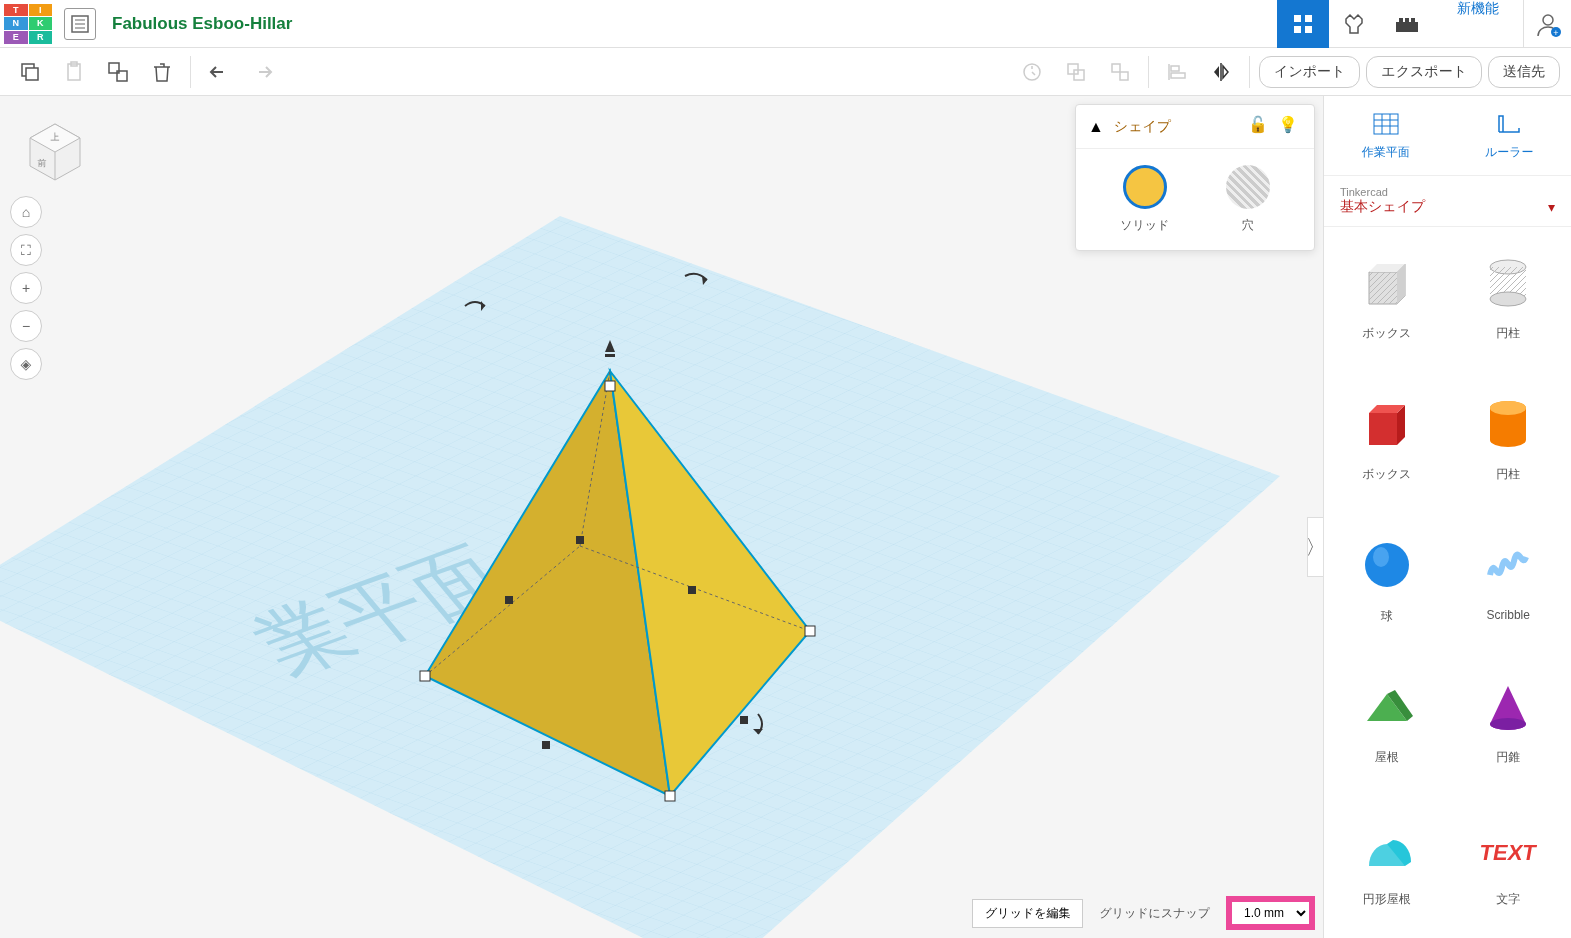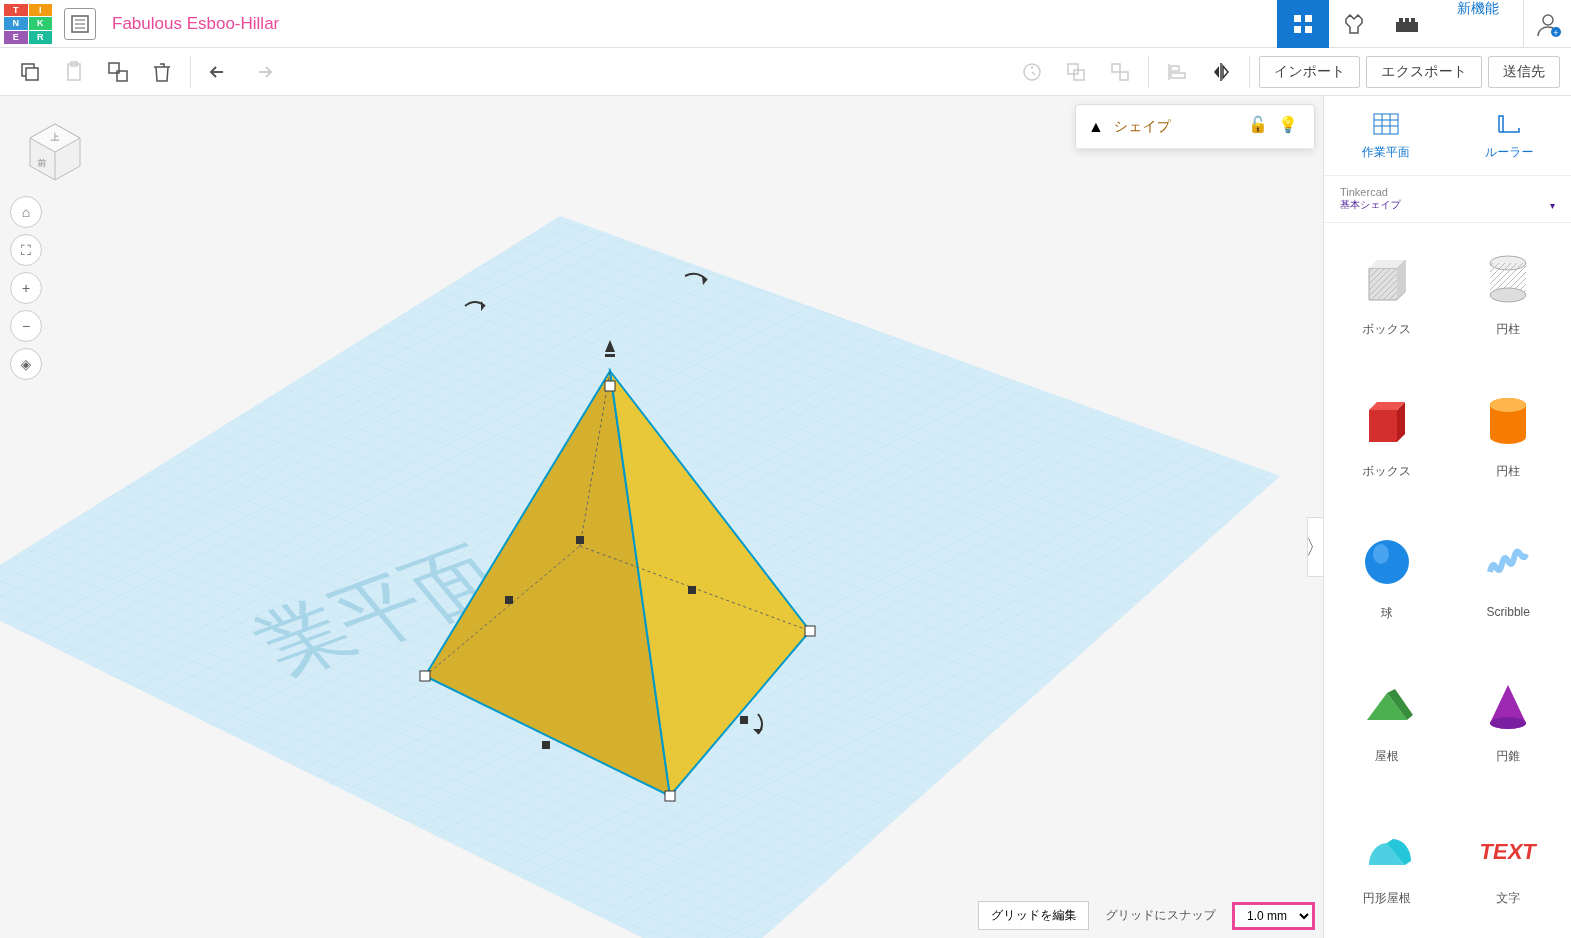--- a/index.html
+++ b/index.html
@@ -4,32 +4,32 @@
 <style>
 *{margin:0;padding:0;box-sizing:border-box;font-family:Arial,sans-serif}
 body{width:1571px;height:938px;overflow:hidden;background:#fff;position:relative}
 .header{height:48px;display:flex;align-items:center;border-bottom:1px solid #e0e0e0}
 .logo{width:48px;height:40px;margin:4px;display:grid;grid-template-columns:1fr 1fr;grid-template-rows:1fr 1fr 1fr;gap:1px}
 .logo span{display:flex;align-items:center;justify-content:center;font-size:9px;font-weight:bold;color:#fff}
 .logo span:nth-child(1){background:#e74c3c}.logo span:nth-child(2){background:#f39c12}
 .logo span:nth-child(3){background:#3498db}.logo span:nth-child(4){background:#2ecc71}
 .logo span:nth-child(5){background:#9b59b6}.logo span:nth-child(6){background:#1abc9c}
 .doc-icon{width:32px;height:32px;margin:0 8px;display:flex;align-items:center;justify-content:center;border:1px solid #999;border-radius:3px;cursor:pointer}
-.title{font-size:17px;font-weight:normal;color:#ec4899;margin-left:8px}
+.title{font-size:17px;font-weight:bold;color:#15803d;margin-left:8px}
 .header-right{margin-left:auto;display:flex;align-items:flex-start;height:100%}
 .mode-btn{width:52px;height:48px;display:flex;align-items:center;justify-content:center;cursor:pointer}
 .mode-btn.active{background:#1477d1;color:#fff}
 .new-features{padding:0 24px;color:#1477d1;font-size:14px;cursor:pointer}
 .user-icon{width:48px;height:48px;display:flex;align-items:center;justify-content:center;cursor:pointer;border-left:1px solid #e0e0e0}
 .toolbar{height:48px;display:flex;align-items:center;border-bottom:1px solid #e0e0e0;padding:0 8px}
 .tool-btn{width:40px;height:40px;display:flex;align-items:center;justify-content:center;cursor:pointer;color:#555;margin:0 2px}
 .tool-btn.disabled{color:#ccc}
 .tool-sep{width:1px;height:32px;background:#e0e0e0;margin:0 6px}
 .toolbar-right{margin-left:auto;display:flex;align-items:center}
-.text-btn{padding:6px 14px;font-size:14px;color:#444;border:1px solid #ccc;background:#fff;cursor:pointer;margin:16px 3px;border-radius:2px}
+.text-btn{padding:6px 14px;font-size:14px;color:#444;border:1px solid #ccc;background:#fff;cursor:pointer;margin:16px 3px;border-radius:12px}
 .main{position:absolute;top:96px;left:0;right:0;bottom:0;display:flex}
 .canvas{flex:1;position:relative;background:#f5f5f5;overflow:hidden}
 .workplane{position:absolute;top:0;left:0;width:100%;height:100%}
 .viewcube{position:absolute;top:20px;left:20px;width:70px;height:70px}
 .nav-btns{position:absolute;top:100px;left:10px;display:flex;flex-direction:column;gap:6px}
 .nav-btn{width:32px;height:32px;border-radius:50%;border:1px solid #ccc;background:#fff;cursor:pointer;display:flex;align-items:center;justify-content:center;font-size:14px;color:#666}
 .shape-panel{position:absolute;top:8px;right:8px;width:240px;background:#fff;border:1px solid #ddd;border-radius:4px;box-shadow:0 2px 8px rgba(0,0,0,.1)}
 .sp-header{height:44px;display:flex;align-items:center;padding:0 12px;border-bottom:1px solid #eee}
 .sp-title{flex:1;font-size:14px;color:#a16207}
 .sp-icon{width:24px;height:24px;margin-left:6px;cursor:pointer;color:#888}
@@ -40,28 +40,28 @@
 .sp-circle.hole{background:repeating-linear-gradient(45deg,#ccc,#ccc 3px,#eee 3px,#eee 6px)}
 .sp-label{font-size:12px;color:#555}
 .sp-slider{padding:12px 16px;display:flex;align-items:center;gap:12px;border-top:1px solid #eee}
 .sp-slider-label{font-size:13px;color:#555;width:40px}
 .sp-slider-track{flex:1;height:2px;background:#ddd;position:relative}
 .sp-slider-thumb{position:absolute;left:0;top:-5px;width:12px;height:12px;border-radius:50%;background:#fff;border:2px solid #888}
 .sp-slider-val{font-size:13px;color:#555;width:20px;text-align:right}
 .grid-footer{position:absolute;bottom:8px;right:8px;display:flex;align-items:center;gap:16px}
 .grid-btn{padding:5px 12px;font-size:12px;border:1px solid #ccc;background:#fff;cursor:pointer}
 .snap-label{font-size:12px;color:#555}
-.snap-select{padding:3px 8px;font-size:12px;border:3px solid #ec4899;background:#fff}
+.snap-select{padding:3px 8px;font-size:12px;border:6px solid #ec4899;background:#fff}
 .sidebar{width:248px;background:#fff;border-left:1px solid #e0e0e0;display:flex;flex-direction:column}
 .sb-top{display:flex;border-bottom:1px solid #eee}
 .sb-tool{flex:1;padding:14px 0;text-align:center;cursor:pointer;font-size:12px;color:#1477d1}
 .sb-tool svg{display:block;margin:0 auto 6px}
 .sb-cat{padding:10px 16px;border-bottom:1px solid #eee;cursor:pointer}
 .sb-cat-sub{font-size:11px;color:#888}
-.sb-cat-main{font-size:10px;color:#4c1d95;display:flex;align-items:center;justify-content:space-between}
+.sb-cat-main{font-size:14px;color:#b91c1c;display:flex;align-items:center;justify-content:space-between}
 .sb-shapes{flex:1;overflow-y:auto;padding:12px;display:grid;grid-template-columns:1fr 1fr;gap:20px}
 .sb-shape{text-align:center;cursor:pointer;padding:8px 0}
 .sb-shape-icon{width:70px;height:70px;margin:0 auto 8px;display:flex;align-items:center;justify-content:center}
 .sb-shape-label{font-size:12px;color:#555}
 .collapse-handle{position:absolute;right:248px;top:50%;width:16px;height:60px;background:#fff;border:1px solid #ddd;border-right:none;display:flex;align-items:center;justify-content:center;cursor:pointer;font-size:20px;color:#666}
 </style>
 </head>
 <body>
 
 <div class="header">
@@ -246,20 +246,30 @@
       <div class="nav-btn">◈</div>
     </div>
 
     <div class="shape-panel">
       <div class="sp-header">
         <span style="margin-right:10px;cursor:pointer">▲</span>
         <span class="sp-title">シェイプ</span>
         <span class="sp-icon">🔓</span>
         <span class="sp-icon">💡</span>
       </div>
+      <div class="sp-body">
+        <div class="sp-opt">
+          <div class="sp-circle solid"></div>
+          <div class="sp-label">ソリッド</div>
+        </div>
+        <div class="sp-opt">
+          <div class="sp-circle hole"></div>
+          <div class="sp-label">穴</div>
+        </div>
+      </div>
     </div>
 
     <div class="grid-footer">
       <button class="grid-btn">グリッドを編集</button>
       <span class="snap-label">グリッドにスナップ</span>
       <select class="snap-select"><option>1.0 mm</option></select>
     </div>
   </div>
 
   <div class="collapse-handle">〉</div>

